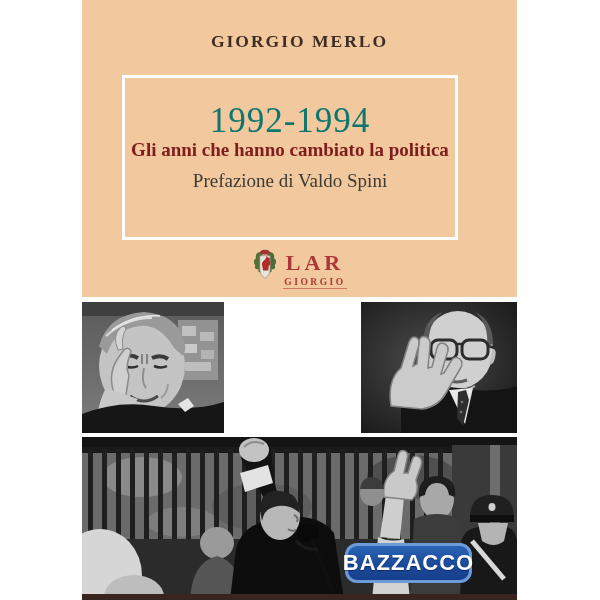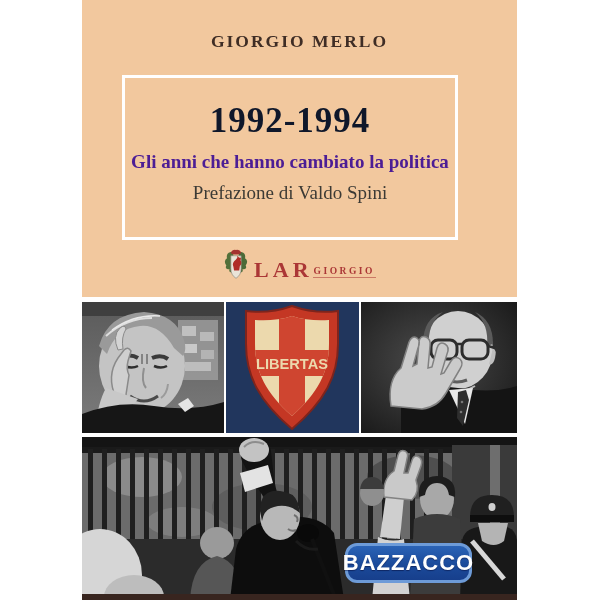--- a/index.html
+++ b/index.html
@@ -7,27 +7,27 @@
         font-family:"Liberation Serif", serif;}
   .cover{position:absolute;left:82px;top:0;width:435px;height:600px;background:#ffffff;}
 
   
   .cover-top{position:absolute;left:0;top:0;width:435px;height:297px;background:#f2c89e;}
   .author{position:absolute;left:0;top:31px;width:100%;text-align:center;
           font-weight:bold;font-size:17.5px;letter-spacing:2px;color:#3f2d25;}
   .title-box{position:absolute;left:40px;top:75px;width:336px;height:165px;
              border:3px solid #ffffff;box-sizing:border-box;text-align:center;padding-top:19px;}
   .book-title{font-weight:bold;font-size:37px;line-height:1;letter-spacing:1px;color:#9b1c33;}
-  .book-years{font-weight:bold;font-size:35px;line-height:1;letter-spacing:1px;color:#0f172a;margin-top:6px;}
-  .book-subtitle{font-weight:bold;font-size:19px;line-height:1;color:#4c1d95;margin-top:14px;}
+  .book-years{font-weight:normal;font-size:35px;line-height:1;letter-spacing:1px;color:#0f766e;margin-top:6px;}
+  .book-subtitle{font-weight:bold;font-size:19px;line-height:1;color:#7f1d1d;margin-top:2px;}
   .book-preface{font-size:19px;line-height:1;color:#3c3a35;margin-top:12px;}
 
   .publisher{position:absolute;left:0;top:248px;width:100%;display:flex;
              justify-content:center;align-items:center;gap:5px;}
-  .pub-text{display:flex;flex-direction:row;align-items:center;}
+  .pub-text{display:flex;flex-direction:column;align-items:center;}
   .pub-name{font-weight:bold;font-size:22px;line-height:1;letter-spacing:4px;color:#ab3736;}
   .pub-descriptor{font-weight:bold;font-size:9.5px;letter-spacing:2.5px;color:#ab3736;
                   border-bottom:1px solid rgba(171,55,54,.55);padding:2px 1px 1px 1px;margin-top:1px;}
 
   
   .strip{position:absolute;left:0;top:302px;width:435px;height:131px;background:#ffffff;}
   .strip .ph-left{position:absolute;left:0;top:0;width:142px;height:131px;}
   .strip .libertas{position:absolute;left:144px;top:0;width:133px;height:131px;background:#21365d;}
   .strip .ph-right{position:absolute;left:279px;top:0;width:156px;height:131px;}
   .strip svg{display:block;}
@@ -106,37 +106,20 @@
           <path d="M48 94 q14 10 28 0" stroke="#4a4a4a" stroke-width="3" fill="none"></path>
           <path d="M40 84 q2 10 8 14 M86 82 q-1 10 -7 14" stroke="#9b9b9b" stroke-width="2" fill="none"></path>
           <path d="M34 96 q-10 -22 2 -40 l6 -8 q4 -4 7 1 l-3 10 q-2 8 1 14 l-4 26 Z" fill="#cfcfcf" stroke="#8a8a8a" stroke-width="1.5"></path>
           <path d="M36 48 q-6 -14 2 -22 q5 -4 6 1 q-5 8 -3 20 Z" fill="#d4d4d4" stroke="#8a8a8a" stroke-width="1"></path>
           <path d="M24 86 q-8 14 -12 45 l40 0 q-6 -24 4 -34 Z" fill="#c8c8c8"></path>
           <path d="M0 112 Q36 98 72 104 Q110 110 142 100 L142 131 L0 131 Z" fill="#161616"></path>
           <path d="M96 102 l10 -6 6 8 -9 6 Z" fill="#e4e4e4"></path>
         </svg>
       </div>
 
-      <div class="libertas">
-        <svg width="133" height="131" viewBox="0 0 133 131">
-          <defs>
-            <clipPath id="shieldClip">
-              <path d="M66 14 C77 18 92 19 103 18 L103 42 C103 70 92 91 66 114 C40 91 29 70 29 42 L29 18 C40 19 55 18 66 14 Z"></path>
-            </clipPath>
-          </defs>
-          <rect width="133" height="131" fill="#21365d"></rect>
-          <path d="M66 4 C80 9 97 11 112 9 L112 42 C112 74 99 99 66 127 C33 99 20 74 20 42 L20 9 C35 11 52 9 66 4 Z" fill="#c43724" stroke="#7e241c" stroke-width="2"></path>
-          <path d="M66 14 C77 18 92 19 103 18 L103 42 C103 70 92 91 66 114 C40 91 29 70 29 42 L29 18 C40 19 55 18 66 14 Z" fill="#ecd9ad"></path>
-          <g clip-path="url(#shieldClip)">
-            <rect x="53" y="10" width="26" height="108" fill="#cf4530"></rect>
-            <rect x="25" y="48" width="110" height="26" fill="#cf4530"></rect>
-          </g>
-          <text x="66" y="67" text-anchor="middle" textLength="72" lengthAdjust="spacingAndGlyphs" font-family="Liberation Sans, sans-serif" font-weight="bold" font-size="15" fill="#ecd9ad">LIBERTAS</text>
-        </svg>
-      </div>
 
       <div class="ph-right">
         <svg width="156" height="131" viewBox="0 0 156 131">
           <defs>
             <radialGradient id="gR" cx="45%" cy="45%" r="75%">
               <stop offset="0" stop-color="#4c4c4c"></stop>
                 <stop offset="1" stop-color="#171717"></stop>
             </radialGradient>
           </defs>
           <rect width="156" height="131" fill="url(#gR)"></rect>

